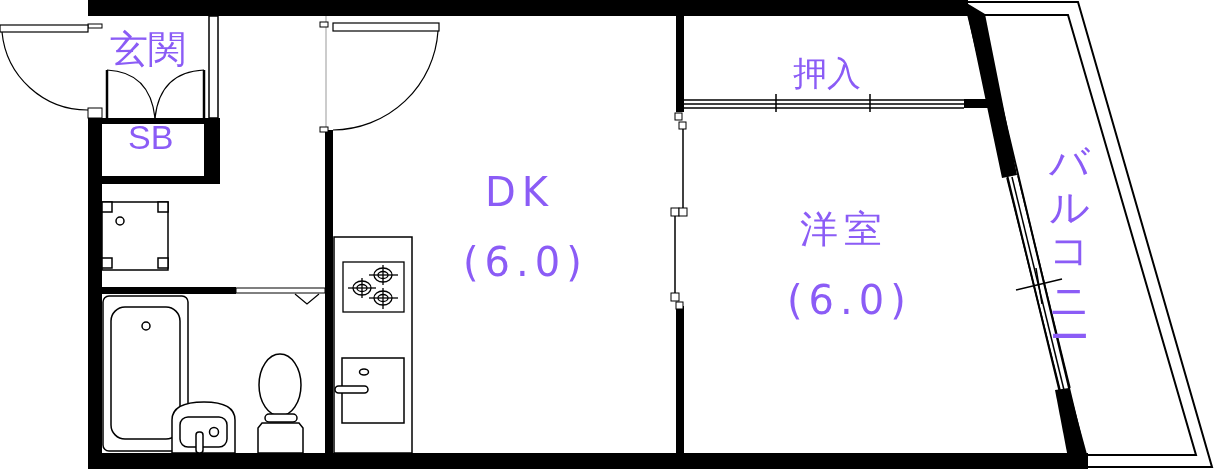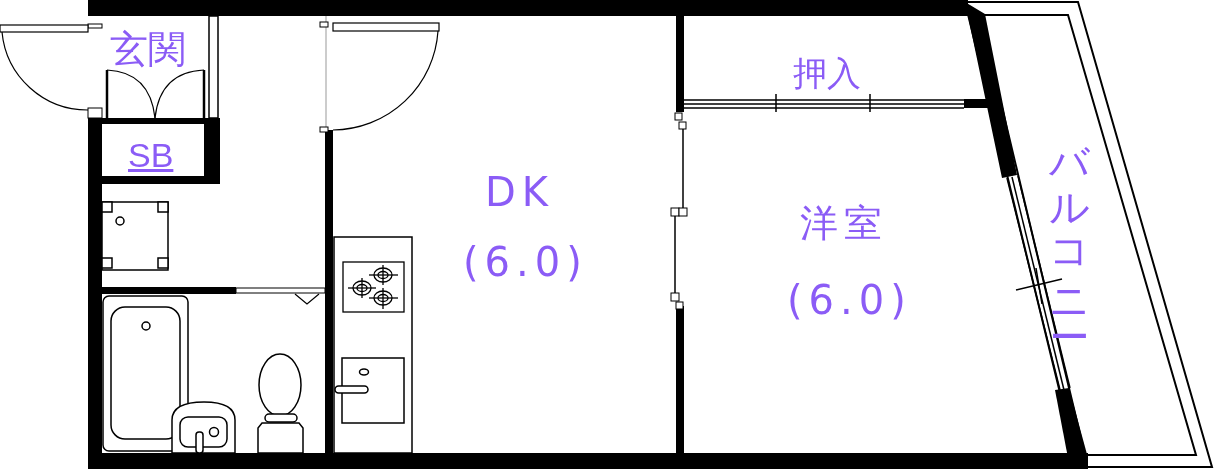--- a/index.html
+++ b/index.html
@@ -160,22 +160,22 @@
     <line x1="684" y1="100" x2="964" y2="100" stroke-width="1.3"></line>
     <line x1="684" y1="104" x2="964" y2="104" stroke-width="1.3"></line>
     <line x1="684" y1="108" x2="964" y2="108" stroke-width="1.3"></line>
     <rect x="964" y="99" width="26" height="9" fill="#000" stroke="none"></rect>
     <line x1="776" y1="94" x2="776" y2="112" stroke-width="1.5"></line>
     <line x1="870" y1="94" x2="870" y2="112" stroke-width="1.5"></line>
   </g>
 </svg>
 
 <div class="lbl jp" style="left:110px; top:30px;">玄関</div>
-<div class="lbl sb" style="left:128px; top:138px;text-decoration:underline;">SB</div>
+<div class="lbl sb" style="left:128px; top:120px;">SB</div>
 <div class="lbl jp" style="left:793px; top:40px; font-size:34px;margin-top:16px;">押入</div>
 
 <div class="lbl room" style="left:485px; top:172px;">DK</div>
 <div class="lbl room" style="left:463px; top:242px;">(6.0)</div>
 
-<div class="lbl room" style="left:800px; top:204px; font-size:38px;">洋室</div>
+<div class="lbl room" style="left:800px; top:210px; font-size:38px;">洋室</div>
 <div class="lbl room" style="left:787px; top:280px;">(6.0)</div>
 
 <div class="lbl vert" style="left:1050px; top:118px;">バルコニー</div>
 
 </body></html>

